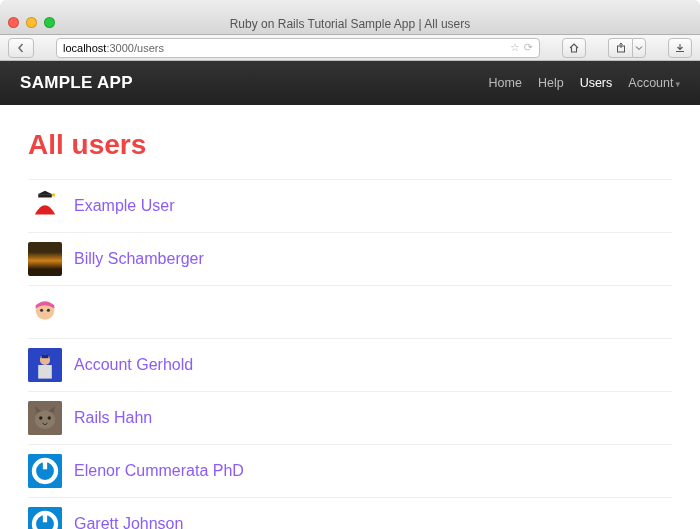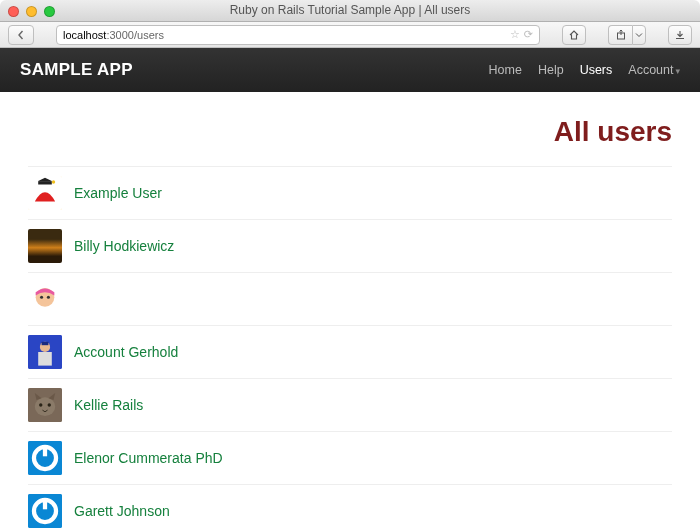--- a/index.html
+++ b/index.html
@@ -12,22 +12,22 @@
       position: relative;
     }
     
     .mac-titlebar {
       height: 22px;
       background: linear-gradient(#ededed, #d6d6d6);
       border-top-left-radius: 6px;
       border-top-right-radius: 6px;
       border-bottom: 1px solid #b0b0b0;
       display: flex;
-      align-items: flex-end;
-      padding: 4px 8px;
+      align-items: flex-start;
+      padding: 17px 8px;
       position: relative;
     }
     .traffic-lights { display: flex; gap: 7px; align-items: center; }
     .tl { width: 11px; height: 11px; border-radius: 50%; border: 0.5px solid rgba(0,0,0,0.2); }
     .tl-close { background: #ff5f57; }
     .tl-min { background: #ffbd2e; }
     .tl-max { background: #28c940; }
     .mac-title {
       position: absolute; left: 0; right: 0; text-align: center;
       font-size: 12px; color: #555; pointer-events: none;
@@ -76,30 +76,30 @@
       color:#999;
       text-align:right;
     }
     .brand { color:#fff; font-weight:bold; font-size: 17px; letter-spacing:0.3px; text-transform: uppercase; }
     .nav-right { margin-left:auto; display:flex; gap: 16px; font-size:12.5px;padding-left:12px; }
     .nav-link { color:#bbb; cursor:pointer; }
     .nav-link.active { color:#fff; }
     .caret { font-size:9px; margin-left:2px; color:#888; }
     
     .container { padding: 18px 28px; }
-    h1.page-title { text-align:right; font-size: 28px; font-weight:bold; margin: 6px 0 18px; color:#7f1d1d; }
+    h1.page-title { text-align:left; font-size: 28px; font-weight:bold; margin: 6px 0 18px; color:#ef4444; }
     ul.users { list-style:none; }
     ul.users li {
       display:flex; align-items:center; gap:12px;
       padding: 9px 0; border-top:1px solid #eee;
     }
     ul.users li:last-child { border-bottom:1px solid #eee; }
     .avatar { width: 34px; height: 34px; flex-shrink:0; border-radius:2px; display:flex; align-items:center; justify-content:center; overflow:hidden; }
     .avatar svg { width:100%; height:100%; display:block; }
-    .user-link { color:#15803d; font-size:14px; text-decoration:none; cursor:pointer; }
+    .user-link { color:#8b5cf6; font-size:16px; text-decoration:none; cursor:pointer; }
     
     .av-0 { background: linear-gradient(135deg,#fff 40%,#ffe0a0 60%); }
     .av-1 { background: linear-gradient(#3a2a10 30%,#d0801a 55%,#2a1a08 80%); }
     .av-2 { background: #fff; }
     .av-3 { background: #2a45c4; }
     .av-4 { background: linear-gradient(#9a8878,#6a5848); }
     .gravatar-default { background:#0a87d4; }
   </style>
 </head>
 <body>
@@ -174,21 +174,21 @@
               <path d="M8 30 Q20 8 32 30" fill="#e02020"></path>
               <rect x="12" y="6" width="16" height="4" fill="#222"></rect>
               <path d="M12 6 L20 2 L28 6 Z" fill="#222"></path>
               <circle cx="30" cy="7" r="2" fill="#f0c020"></circle>
             </svg>
           </div>
           <a class="user-link">Example User</a>
         </li>
         <li>
           <div class="avatar av-1"></div>
-          <a class="user-link">Billy Hodkiewicz</a>
+          <a class="user-link">Billy Schamberger</a>
         </li>
         <li>
           <div class="avatar av-2">
             <svg viewBox="0 0 40 40">
               <rect width="40" height="40" fill="#fff"></rect>
               <circle cx="20" cy="18" r="11" fill="#f4c49a"></circle>
               <path d="M9 12 Q20 3 31 12 L31 16 Q20 8 9 16 Z" fill="#e85aa0"></path>
               <circle cx="16" cy="18" r="1.8" fill="#333"></circle>
               <circle cx="24" cy="18" r="1.8" fill="#333"></circle>
             </svg>
@@ -210,21 +210,21 @@
             <svg viewBox="0 0 40 40">
               <rect width="40" height="40" fill="#7a6858"></rect>
               <ellipse cx="20" cy="22" rx="12" ry="11" fill="#8a7a68"></ellipse>
               <path d="M10 14 L8 6 L16 12 Z" fill="#6a5848"></path>
               <path d="M30 14 L32 6 L24 12 Z" fill="#6a5848"></path>
               <circle cx="15" cy="20" r="2" fill="#2a2418"></circle>
               <circle cx="25" cy="20" r="2" fill="#2a2418"></circle>
               <path d="M17 26 L20 28 L23 26" stroke="#2a2418" fill="none"></path>
             </svg>
           </div>
-          <a class="user-link">Kellie Rails</a>
+          <a class="user-link">Rails Hahn</a>
         </li>
         <li>
           <div class="avatar gravatar-default">
             <svg viewBox="0 0 40 40">
               <rect width="40" height="40" fill="#0a87d4"></rect>
               <circle cx="20" cy="20" r="13" fill="none" stroke="#fff" stroke-width="5"></circle>
               <rect x="17.5" y="5" width="5" height="13" fill="#fff"></rect>
             </svg>
           </div>
           <a class="user-link">Elenor Cummerata PhD</a>

